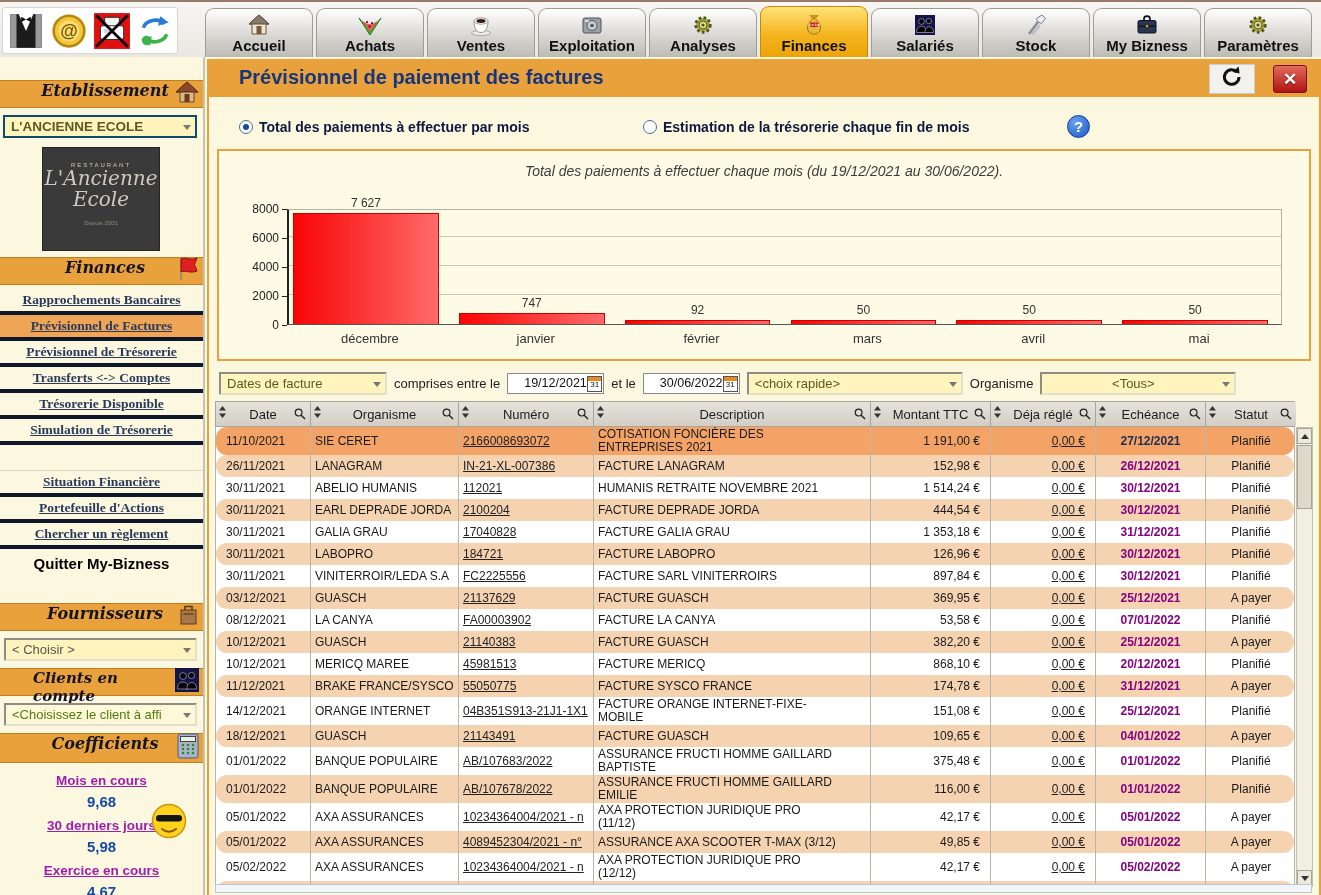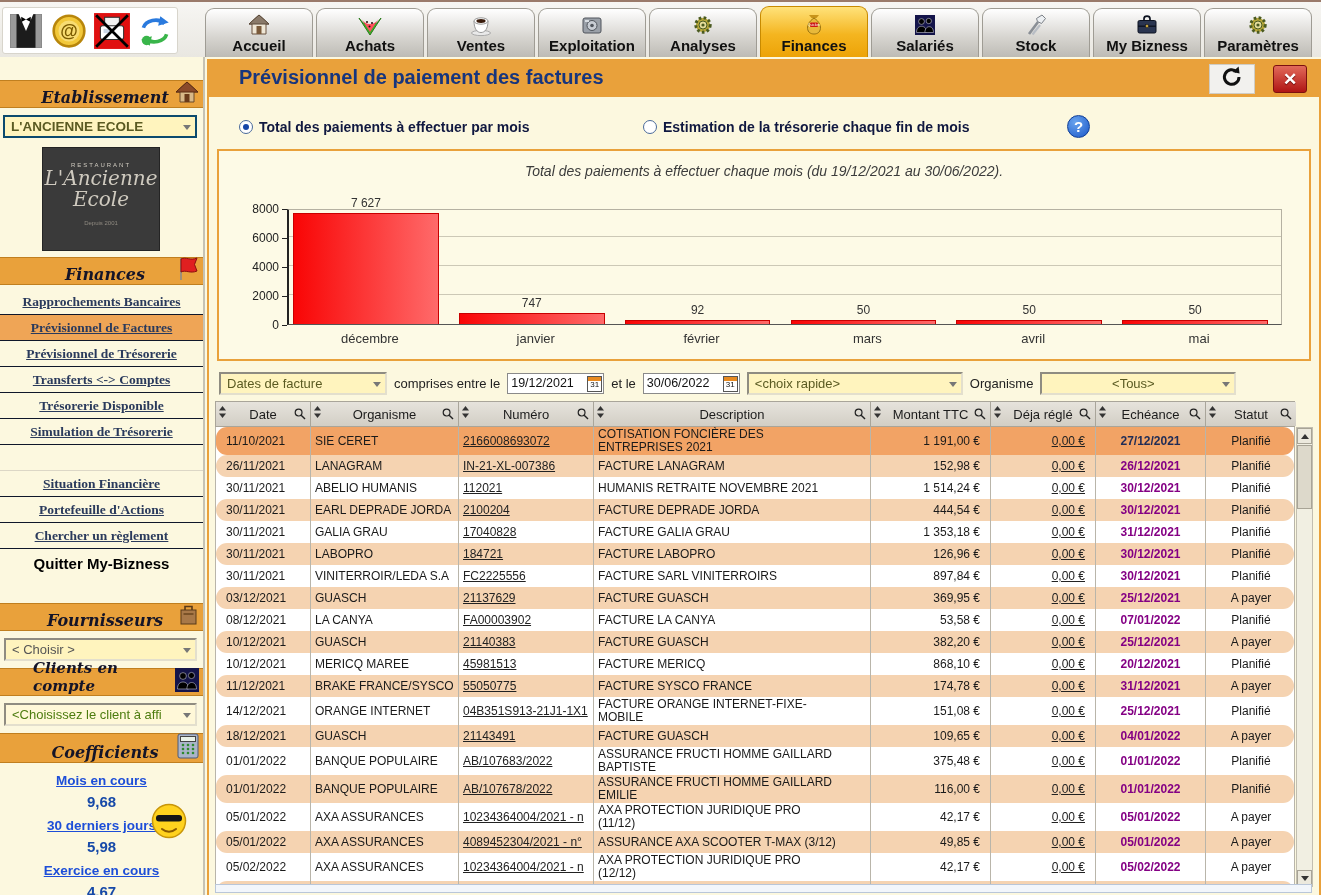--- a/index.html
+++ b/index.html
@@ -18,50 +18,50 @@
        border-radius:9px 9px 0 0;background:linear-gradient(#ffffff,#d6d4cf 60%,#bdbbb5);
        display:flex;flex-direction:column;align-items:center;justify-content:flex-end;
        padding-bottom:2px;cursor:pointer;}
   .tab .tabicon{height:24px;display:flex;align-items:flex-end;}
   .tab .tablabel{font-size:15px;font-weight:bold;color:#111;line-height:18px;white-space:nowrap;}
   .tab.active{background:linear-gradient(#ffe27a,#f4b520 55%,#eda307);border-color:#c88a00;height:51px;}
   
   #sidebar{position:absolute;left:0;top:55px;width:205px;height:840px;background:#FCF8DF;
            border-right:2px solid #c6c2b4;}
   .sechdr{position:relative;width:100%;height:28px;background:#E9A13B;border-top:1px solid #c07f1f;border-bottom:1px solid #c07f1f;
-          display:flex;align-items:flex-end;justify-content:center;padding-left:33px;}
+          display:flex;align-items:flex-start;justify-content:center;padding-left:33px;}
   .sechdr .sectitle{font-family:"DejaVu Serif","Liberation Serif",serif;font-style:italic;font-weight:bold;
           font-size:16px;color:#141428;padding-right:26px;}
   .sechdr .secicon{position:absolute;right:3px;top:50%;transform:translateY(-50%);}
   .dd{position:relative;background:#FFF4BE;border:2px inset #e3dfcd;height:23px;
       display:flex;align-items:center;padding:0 16px 0 6px;cursor:pointer;}
   .dd .val{font-size:13px;color:#5a5a22;white-space:nowrap;overflow:hidden;}
   .dd .arr{position:absolute;right:4px;top:8px;width:0;height:0;border-left:4px solid transparent;
       border-right:4px solid transparent;border-top:5px solid #777;}
   #etabdd{position:absolute;left:3px;top:58px;width:194px;border:2px solid #0c4a6e;background:#FFF4BE;}
   #etabdd .val{font-weight:bold;font-size:13.5px;}
   #logo{position:absolute;left:42px;top:90px;width:118px;height:104px;background:#3a3a3a;border:1px solid #242424;
         color:#cfcabf;text-align:center;overflow:hidden;}
   #logo .rest{font-size:6px;letter-spacing:2px;margin-top:14px;}
   #logo .scr{font-family:"DejaVu Serif","Liberation Serif",serif;font-style:italic;font-size:20px;line-height:21px;}
   #logo .since{font-size:6px;color:#8f8a80;margin-top:10px;}
   #navlist{position:absolute;left:0;top:232px;width:203px;}
-  .navitem{height:26px;display:flex;align-items:center;justify-content:center;border-bottom:1px solid #0f172a;cursor:pointer;}
+  .navitem{height:26px;display:flex;align-items:center;justify-content:center;border-bottom:4px solid #0f172a;cursor:pointer;}
   .navitem .navlink{font-family:"Liberation Serif",serif;font-weight:bold;font-size:13.5px;color:#2a3a5c;text-decoration:underline;}
   .navitem.active{background:#EFA556;}
   .navspacer{height:26px;border-bottom:1px solid #dcd7c6;}
   .navitem.quit{font-size:15px;font-weight:bold;color:#000;height:28px;border-bottom:none;}
   #fourhdr{position:absolute;left:0;top:546px;width:203px;}
   #fourdd{position:absolute;left:4px;top:581px;width:193px;}
   #clihdr{position:absolute;left:0;top:611px;width:203px;}
   #clidd{position:absolute;left:4px;top:646px;width:193px;background:#FFF8D8;}
   #clidd .val{color:#4d7c0f;font-size:13px;}
   #coefhdr{position:absolute;left:0;top:676px;width:203px;}
   #coeflist{position:absolute;left:0;top:708px;width:203px;text-align:center;}
-  .coeflabel{font-size:13.5px;font-weight:bold;color:#1d4ed8;text-decoration:underline;margin-top:8px;cursor:pointer;}
+  .coeflabel{font-size:13.5px;font-weight:bold;color:#a21caf;text-decoration:underline;margin-top:8px;cursor:pointer;}
   .coefval{font-size:15px;font-weight:bold;color:#1649A8;margin-top:5px;}
   #smiley{position:absolute;right:14px;top:745px;}
   
   #main{position:absolute;left:207px;top:57px;width:1114px;height:838px;border:2px solid #E9A13B;background:#FCF8DF;}
   #titlebar{position:absolute;left:0;top:0;width:1110px;height:36px;background:#E9A13B;}
   #pagetitle{position:absolute;left:30px;top:5px;font-size:20px;font-weight:bold;color:#16357E;}
   #refreshbtn{position:absolute;right:64px;top:3px;width:46px;height:30px;background:#f2f1ee;border:1px solid #cfccc4;
       display:flex;align-items:center;justify-content:center;cursor:pointer;}
   #closebtn{position:absolute;right:12px;top:4px;width:34px;height:28px;border:1px solid #7c0f0f;border-radius:3px;
       background:linear-gradient(#e26a5a,#b01414);color:#fff;font-weight:bold;font-size:17px;
@@ -82,21 +82,21 @@
   .grid{position:absolute;left:0;width:100%;height:1px;background:#ccc8b6;}
   .bar{position:absolute;bottom:0;background:linear-gradient(to right,#f90505,#ff6a6a);border:1px solid #c80000;border-bottom:none;}
   .barlabel{position:absolute;font-size:12px;color:#333;text-align:center;}
   .ytick{position:absolute;width:54px;text-align:right;font-size:12px;color:#222;}
   .ymark{position:absolute;width:5px;height:1px;background:#222;}
   .cat{position:absolute;top:180px;font-size:13px;color:#333;text-align:center;}
   
   #filterrow{position:absolute;left:10px;top:308px;width:1096px;height:28px;display:flex;align-items:center;gap:7px;}
   .flabel{font-size:13px;color:#222;white-space:nowrap;}
   .datebox{position:relative;width:97px;height:21px;background:#fff;border:1px solid #8a8a8a;
-      display:flex;align-items:center;padding:0 17px 0 3px;}
+      display:flex;align-items:center;padding:0 17px 0 16px;}
   .datebox .dval{font-size:12.5px;color:#111;}
   .calico{position:absolute;right:1px;top:2px;width:15px;height:16px;background:#fff;border:1px solid #555;
       font-size:8px;color:#111;text-align:center;line-height:15px;cursor:pointer;}
   .calico::before{content:'';position:absolute;left:0;top:0;width:100%;height:4px;background:#e88a20;}
   
   .grid8{display:grid;grid-template-columns:95px 148px 135px 277px 120px 105px 110px 90px;}
   #thead{position:absolute;left:6px;top:340px;width:1080px;height:26px;border:1px solid #a9a59a;}
   .th{position:relative;background:linear-gradient(#e6e3dc,#d2cec5);border-right:1px solid #a9a59a;
       display:flex;align-items:center;justify-content:center;font-size:13px;color:#1c1c1c;cursor:pointer;}
   .th:last-child{border-right:none;}

